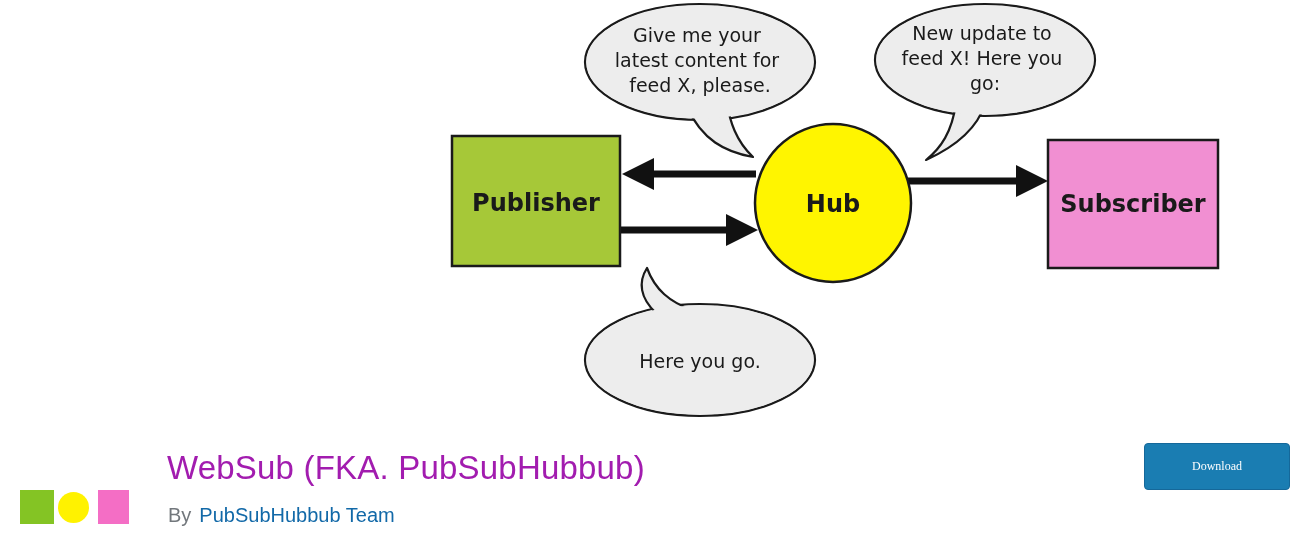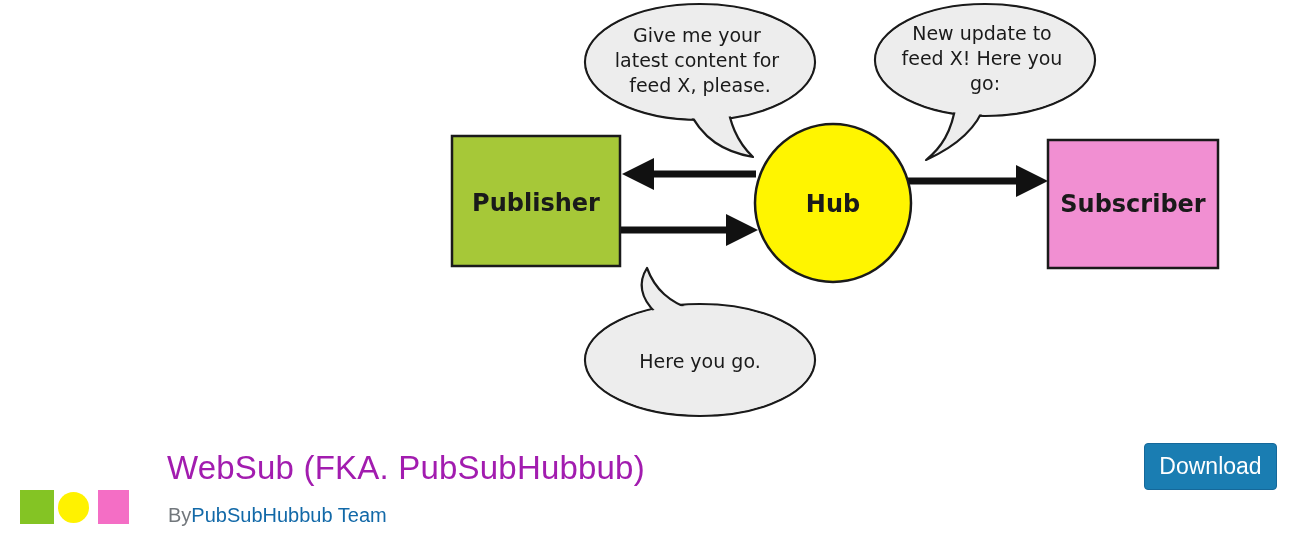--- a/index.html
+++ b/index.html
@@ -28,26 +28,26 @@
   .plugin-title {
     position: absolute; left: 167px; top: 448px;
     font-size: 33px; line-height: 40px; font-weight: 400;
     color: #a21caf; letter-spacing: 0.2px; white-space: nowrap;
   }
   .plugin-byline {
     position: absolute; left: 168px; top: 502px;
     font-size: 20px; line-height: 26px; color: #72777c; white-space: nowrap;
   }
   .plugin-byline a {
-    color: #1269a8; text-decoration: none; margin-left: 0; text-align: center;
+    color: #1269a8; text-decoration: none; margin-left: 8px; text-align: center;
   }
   .download-btn {
-    position: absolute; left: 1144px; top: 443px; width: 133px; height: 47px;
+    position: absolute; left: 1144px; top: 443px; width: 146px; height: 47px;
     background: #1a7db2; border: 1px solid #15689a; border-radius: 4px;
-    color: #ffffff; font-size: 23px; font-family: Liberation Sans, sans-serif;
+    color: #ffffff; font-size: 12px; font-family: Liberation Serif, serif;
     display: flex; align-items: center; justify-content: center;
     box-sizing: border-box; cursor: pointer;
   }
 </style>
 </head>
 <body>
 
 <svg class="diagram-svg" viewBox="0 0 790 420">
 
   <g>

